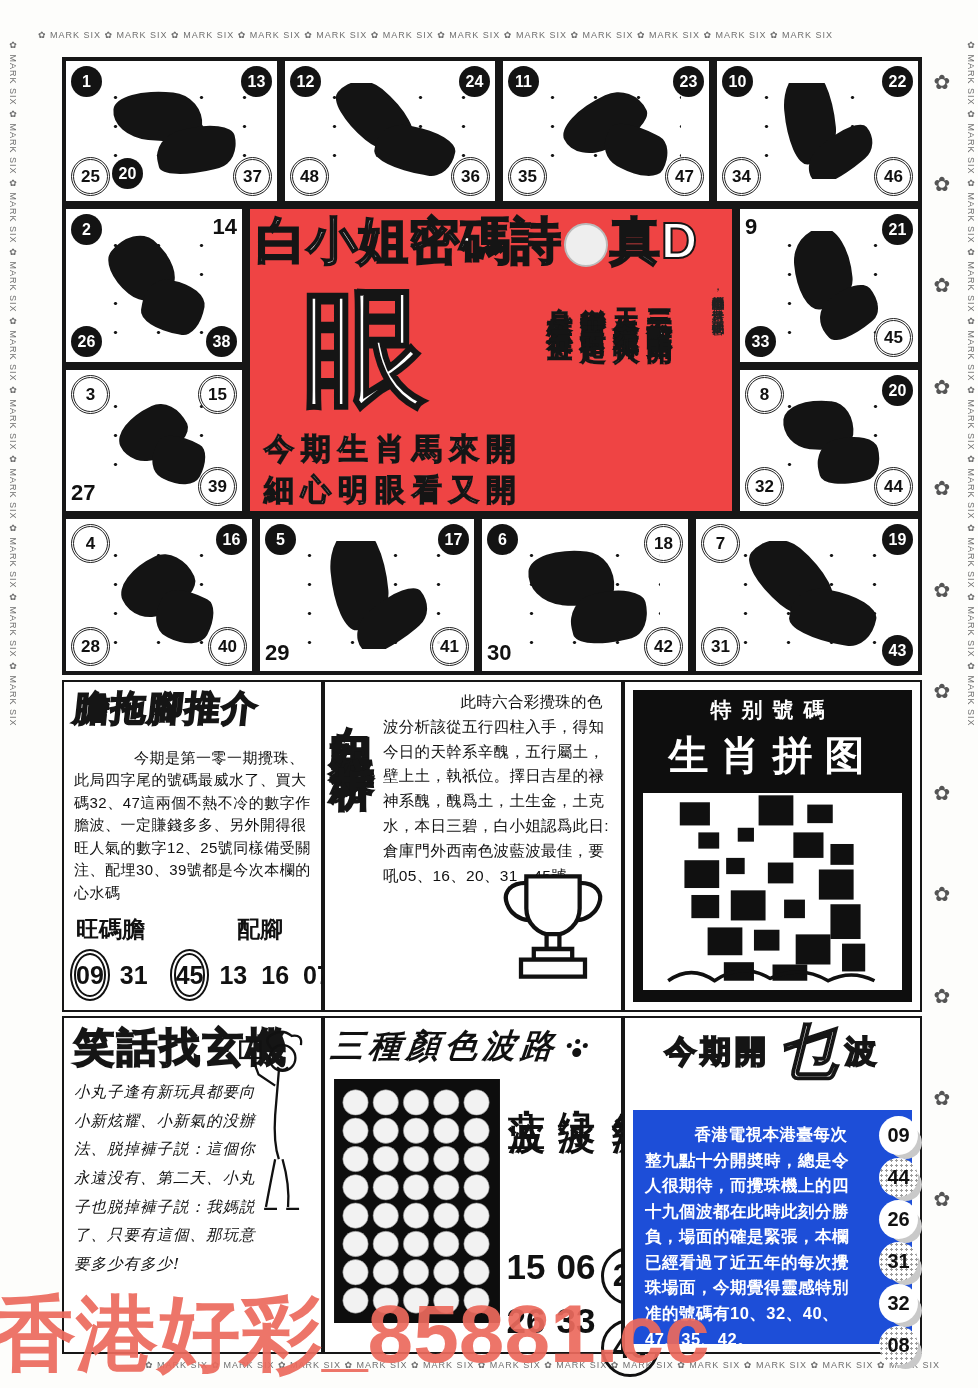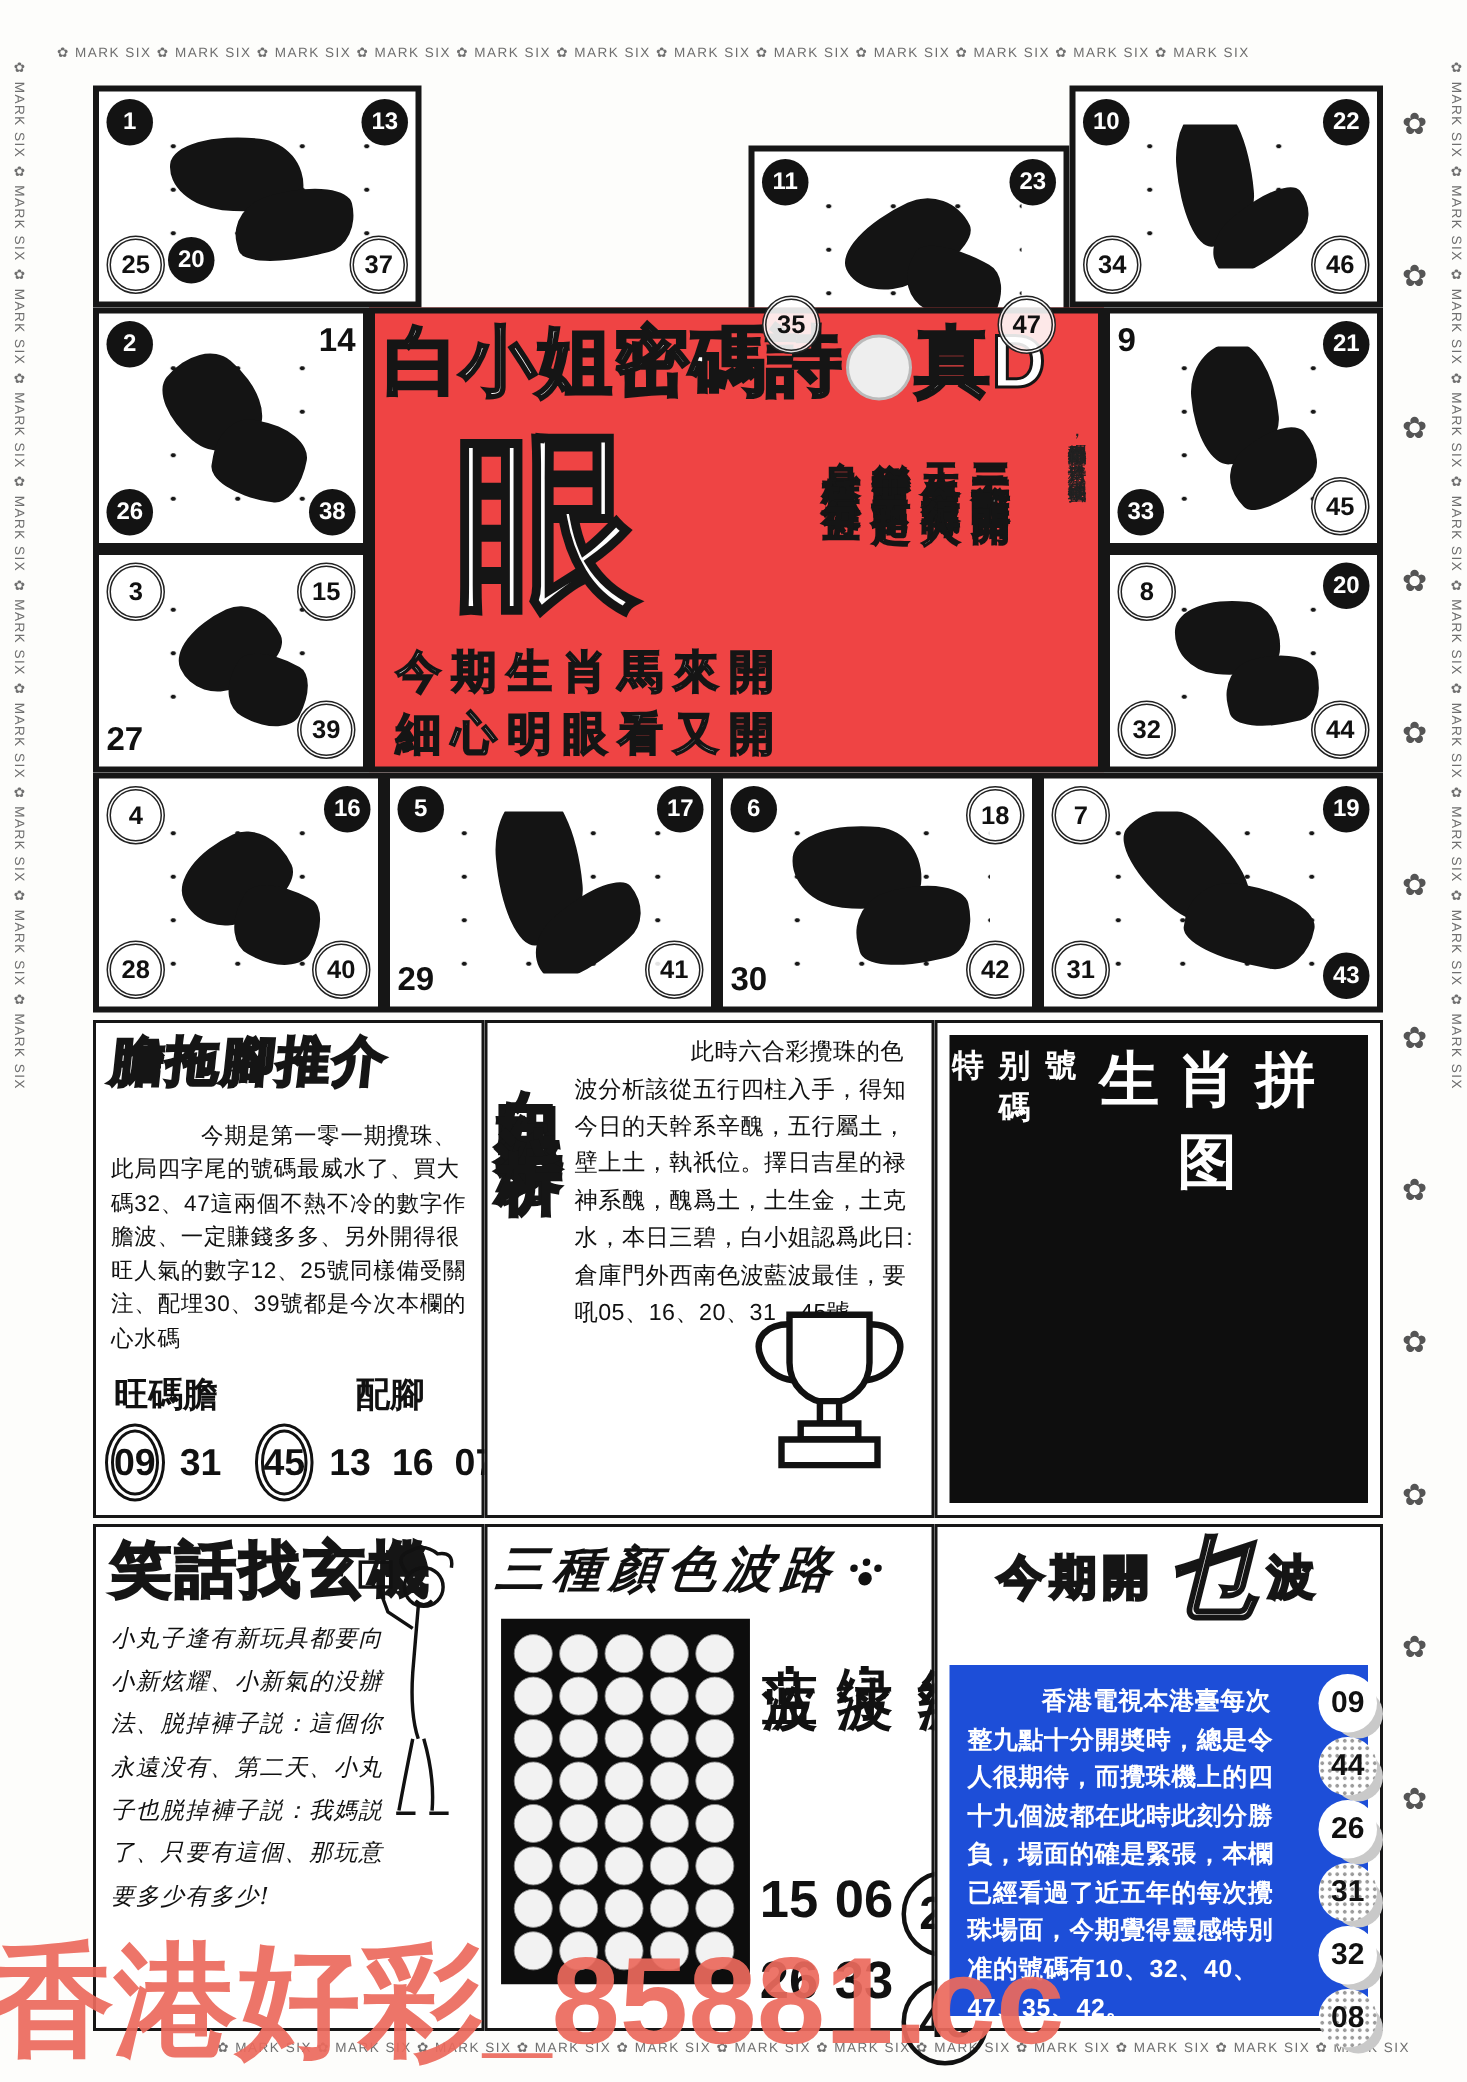--- a/index.html
+++ b/index.html
@@ -58,21 +58,21 @@
   .dt-body{margin-top:20px;font-size:15px;line-height:1.5;text-indent:4em;letter-spacing:.5px;}
   .dt-labels{display:flex;gap:92px;margin:10px 0 8px 2px;font-weight:900;font-size:23px;}
   .dt-nums{display:flex;align-items:center;gap:14px;font-size:25px;font-weight:bold;}
   .ring{width:40px;height:40px;border:2px solid #111;outline:2px solid #111;outline-offset:2px;
         border-radius:50%;display:flex;align-items:center;justify-content:center;}
   
   .cw-vtitle{position:absolute;left:4px;top:10px;height:320px;font-size:44px;letter-spacing:8px;}
   .cw-body{position:absolute;left:58px;top:8px;right:6px;font-size:15.5px;line-height:1.6;text-indent:5em;letter-spacing:.3px;}
   .trophy{position:absolute;right:4px;bottom:6px;width:128px;height:142px;}
   
-  .sp-frame{position:absolute;inset:8px;background:#0e0e0e;display:flex;flex-direction:row;}
+  .sp-frame{position:absolute;inset:8px;background:#0e0e0e;display:flex;flex-direction:column;}
   .sp-band{color:#fff;text-align:center;font-size:21px;font-weight:bold;letter-spacing:10px;padding:6px 0 2px;}
   .sp-title{color:#fff;text-align:center;font-size:40px;font-weight:900;letter-spacing:12px;padding:2px 0 6px;}
   .sp-puzzle{flex:1;background:#fff;margin:4px 10px 12px;position:relative;overflow:hidden;}
   
   .jk-title{font-size:40px;letter-spacing:3px;white-space:nowrap;}
   .jk-body{margin-top:10px;font-family:"DejaVu Serif",serif;font-style:italic;font-size:15.5px;
            line-height:1.85;letter-spacing:1px;padding-right:46px;}
   .jk-cartoon{position:absolute;top:4px;right:-2px;width:92px;height:210px;}
   
   .tc-title{font-family:"DejaVu Serif",serif;font-weight:900;font-style:italic;font-size:33px;
@@ -114,21 +114,28 @@
   <div class="wm-flowers">✿ ✿ ✿ ✿ ✿ ✿ ✿ ✿ ✿ ✿ ✿ ✿ ✿ ✿ </div>
 
   <div class="panel" style="left:62px;top:57px;width:219px;height:148px;">
     <span class="badge fill tl">1</span>
     <span class="badge fill tr">13</span>
     <span class="badge stamp bl">25</span>
     <span class="badge stamp br">37</span>
     <span class="badge fill xtra">20</span>
     <div class="illus"></div>
   </div>
-  <div class="panel" style="left:499px;top:57px;width:214px;height:148px;margin-top:40px;">
+  <div class="panel" style="left:281px;top:57px;width:218px;height:148px;">
+    <span class="badge fill tl">12</span>
+    <span class="badge fill tr">24</span>
+    <span class="badge stamp bl">48</span>
+    <span class="badge stamp br">36</span>
+    <div class="illus v1"></div>
+  </div>
+  <div class="panel" style="left:499px;top:57px;width:214px;height:148px;">
     <span class="badge fill tl">11</span>
     <span class="badge fill tr">23</span>
     <span class="badge stamp bl">35</span>
     <span class="badge stamp br">47</span>
     <div class="illus v2"></div>
   </div>
   <div class="panel" style="left:713px;top:57px;width:209px;height:148px;">
     <span class="badge fill tl">10</span>
     <span class="badge fill tr">22</span>
     <span class="badge stamp bl">34</span>

